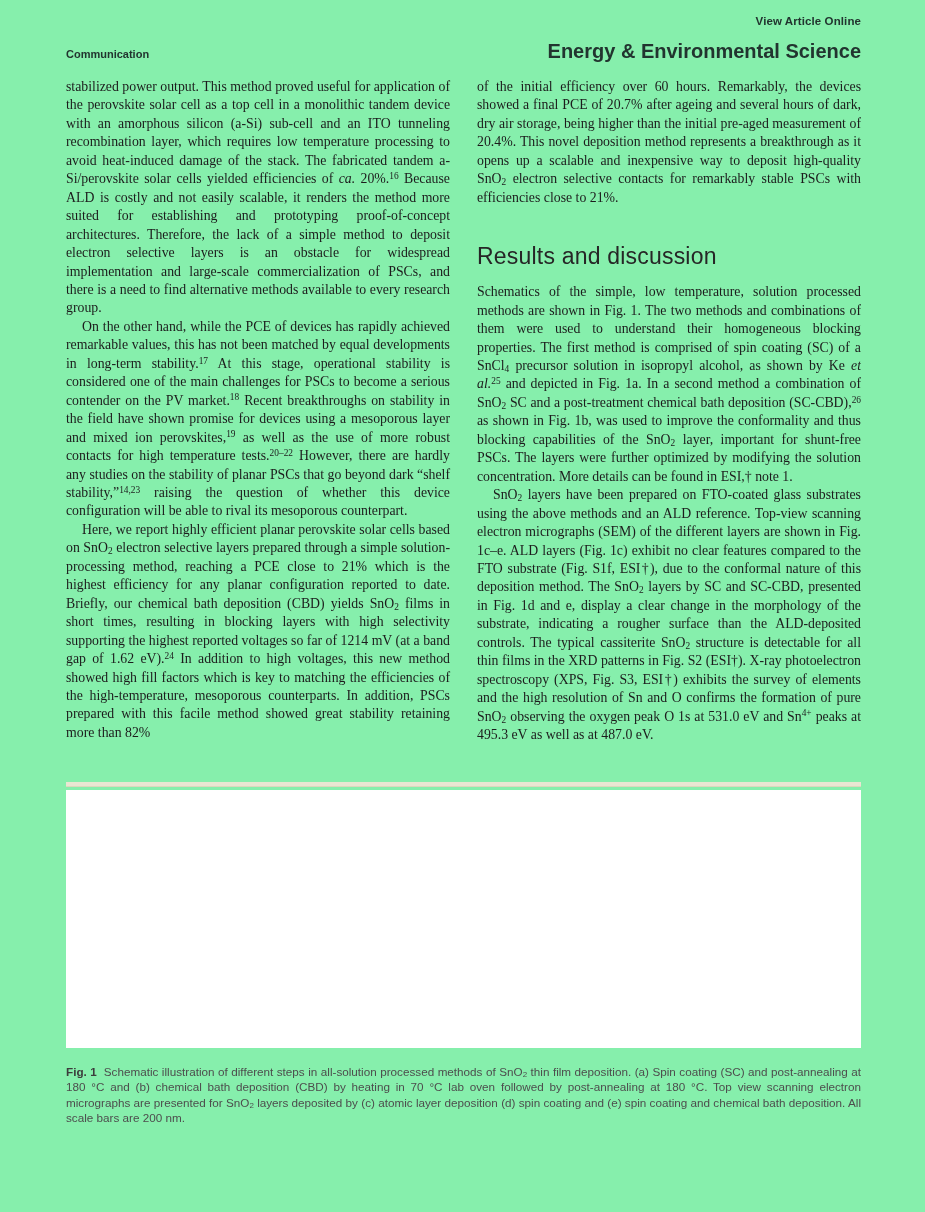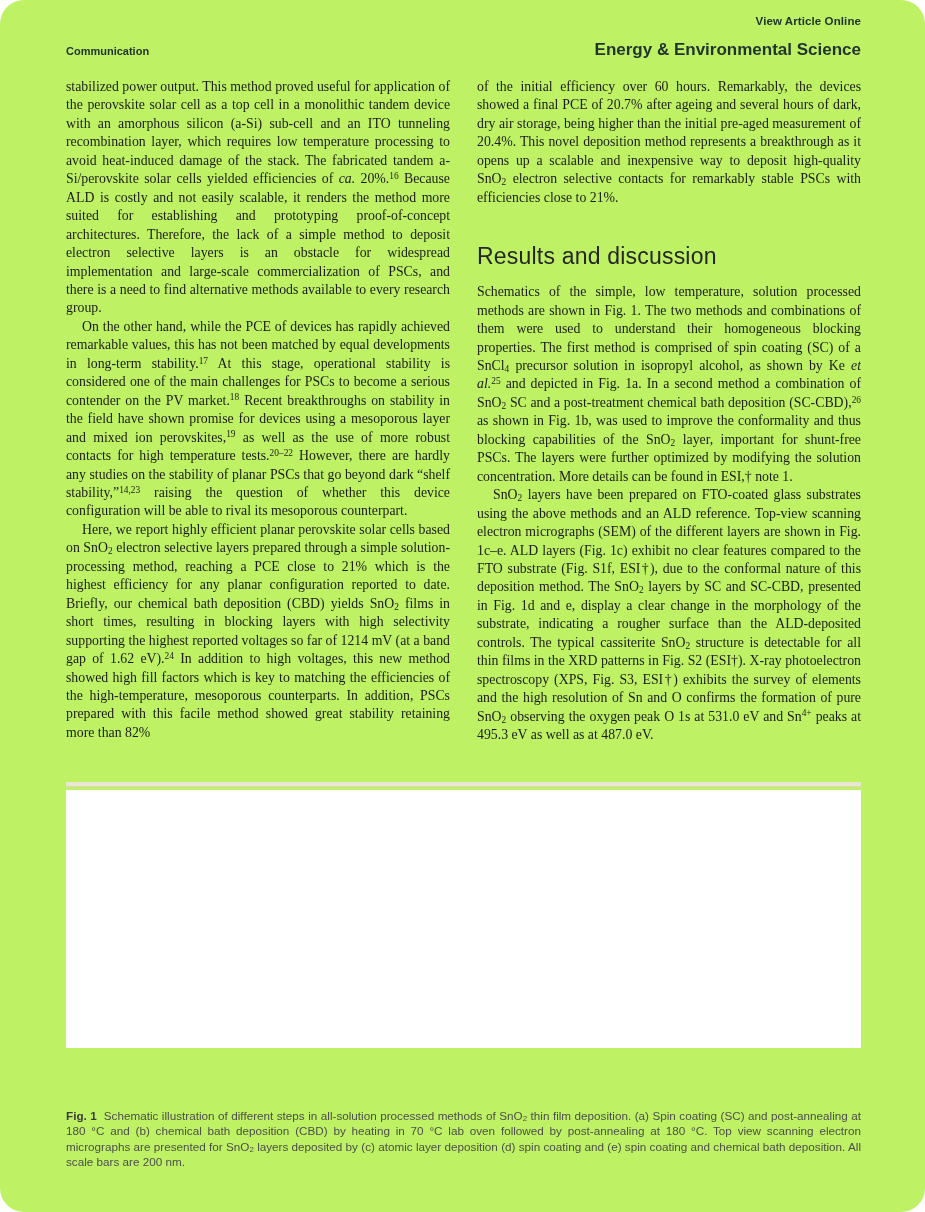--- a/index.html
+++ b/index.html
@@ -1,24 +1,23 @@
 <!DOCTYPE html>
 <html><head>
 <meta charset="utf-8">
 <style>
   html, body { margin: 0; padding: 0; background: #ffffff; }
   .page {
     position: relative;
     width: 925px;
     height: 1212px;
-    background: #bef264;
+    background: #86efac;
     font-family: "Liberation Serif", serif;
     color: #1c1c1c;
     overflow: hidden;
-    border-radius: 24px;
   }
   
   .voa {
     position: absolute;
     top: 15px;
     right: 64px;
     font-family: "Liberation Sans", sans-serif;
     font-size: 11.5px;
     font-weight: bold;
     color: #22342f;
@@ -30,21 +29,21 @@
     left: 66px;
     width: 795px;
     display: flex;
     justify-content: space-between;
     align-items: baseline;
     font-family: "Liberation Sans", sans-serif;
     font-weight: bold;
     color: #22342f;
   }
   .article-type { font-size: 11px; }
-  .journal-name { font-size: 17px; }
+  .journal-name { font-size: 20px; }
 
   
   .columns {
     position: absolute;
     top: 78px;
     left: 66px;
     width: 795px;
     height: 696px;
     display: flex;
     gap: 27px;
@@ -95,21 +94,21 @@
     top: 790px;
     left: 66px;
     width: 795px;
     height: 258px;
     background: #ffffff;
   }
 
   
   .caption {
     position: absolute;
-    top: 1096px;
+    top: 1052px;
     left: 66px;
     width: 795px;
     font-family: "Liberation Sans", sans-serif;
     font-size: 11.7px;
     line-height: 15.5px;
     color: #4d4d4d;
     text-align: justify;
   }
   .caption b { color: #3c3c3c; margin-right: 7px; }
 

